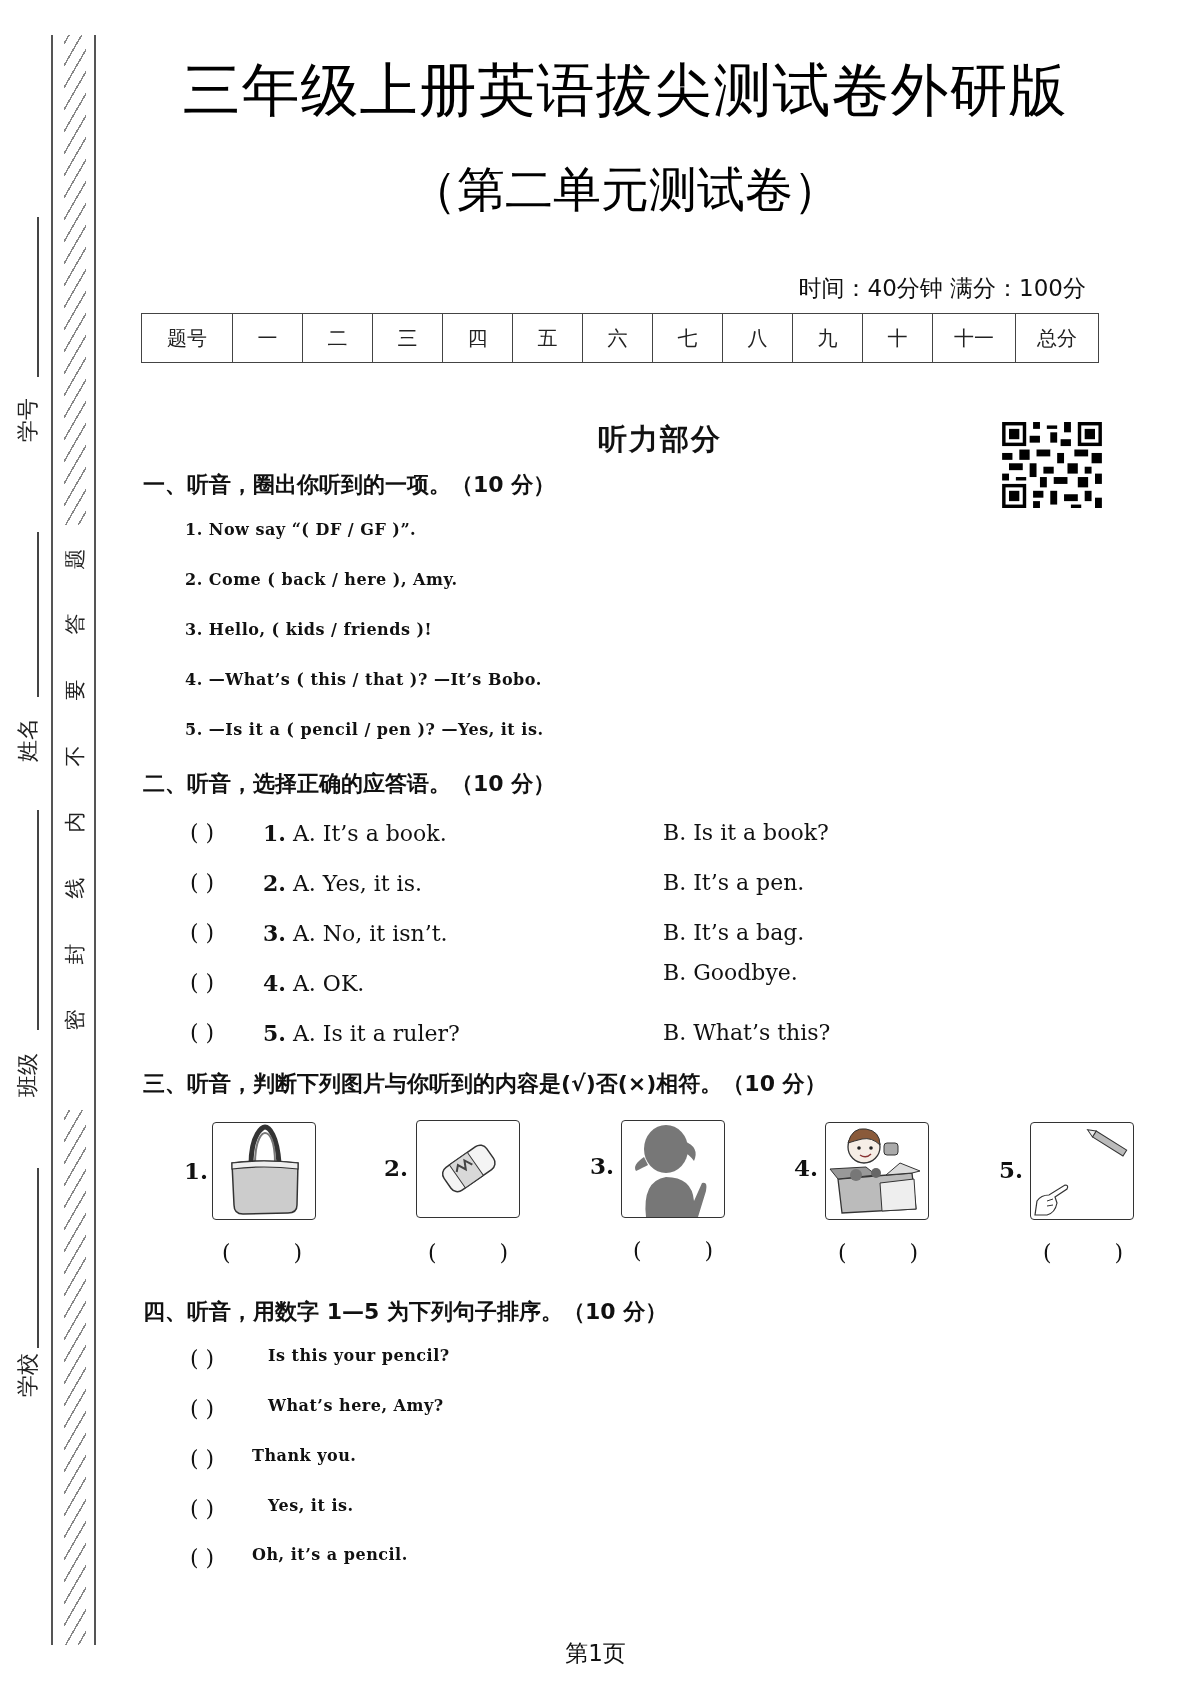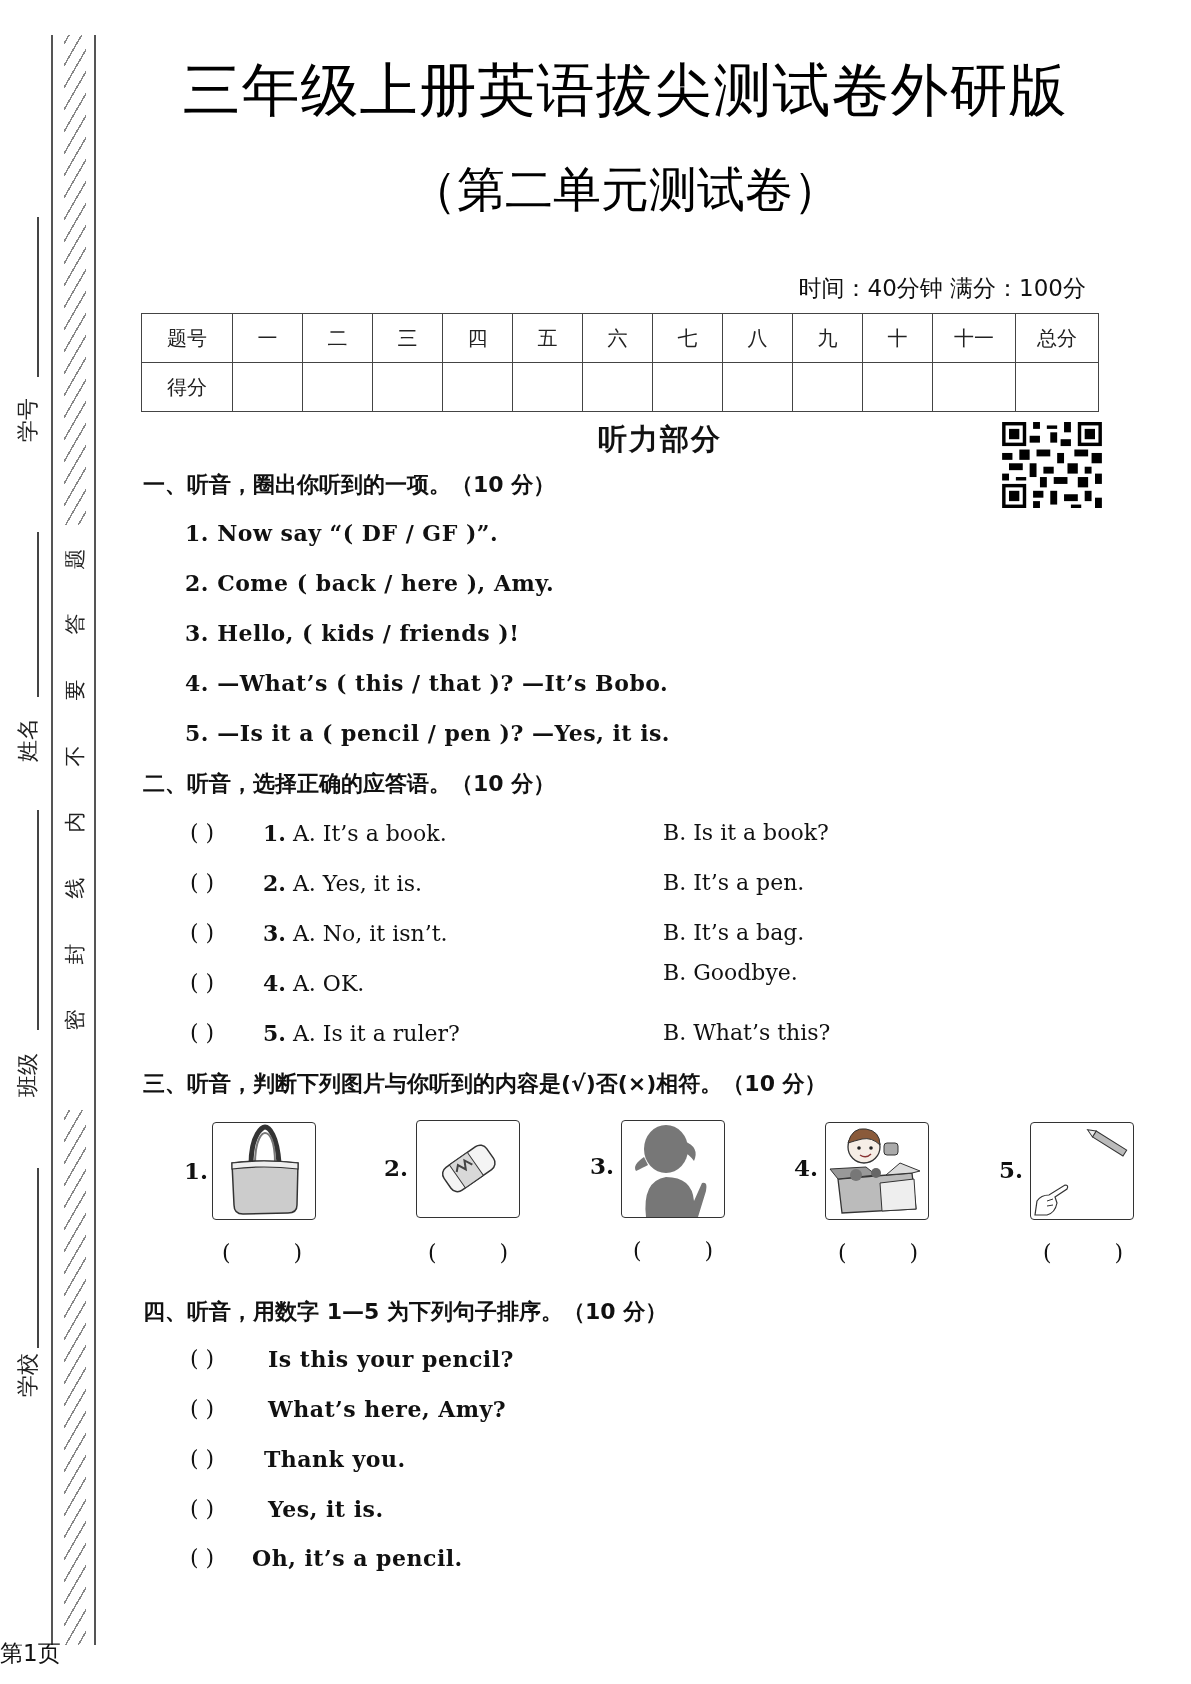--- a/index.html
+++ b/index.html
@@ -32,33 +32,33 @@
   table.score { position: absolute; left: 141px; top: 313px; border-collapse: collapse;
                 font-family: "DejaVu Sans", sans-serif; font-size: 20px; }
   table.score td { border: 1.5px solid #444; text-align: center; height: 48px; padding: 0; color: #222; }
 
   
   .part-title { position: absolute; left: 0; width: 1320px; top: 420px; text-align: center;
                 font-family: "DejaVu Sans", sans-serif; font-size: 29px; font-weight: bold; letter-spacing: 2px; }
   .qr { position: absolute; left: 1002px; top: 422px; width: 100px; height: 86px; }
 
   .sec { position: absolute; left: 143px; font-family: "DejaVu Sans", sans-serif; font-size: 22px; font-weight: bold; white-space: nowrap; }
-  .line { position: absolute; font-family: "DejaVu Serif", serif; font-size: 22px; font-weight: bold; white-space: nowrap; letter-spacing: 0.5px; }
+  .line { position: absolute; font-family: "DejaVu Serif", serif; font-size: 16px; font-weight: bold; white-space: nowrap; letter-spacing: 0.5px; }
 
   .paren-open { position: absolute; left: 190px; font-family: "DejaVu Serif", serif; font-size: 22px; }
   .opt-a { position: absolute; left: 263px; font-family: "DejaVu Serif", serif; font-size: 22px; white-space: nowrap; }
   .opt-a b { font-weight: bold; }
   .opt-b { position: absolute; left: 663px; font-family: "DejaVu Serif", serif; font-size: 22px; white-space: nowrap; }
 
   
   .pic-num { position: absolute; font-family: "DejaVu Serif", serif; font-size: 23px; font-weight: bold; }
   .pic { position: absolute; width: 102px; height: 96px; border: 1.5px solid #333; border-radius: 4px; background: #fff; overflow: hidden; }
   .pic-paren { position: absolute; font-family: "DejaVu Serif", serif; font-size: 22px; width: 80px; display: flex; justify-content: space-between; }
 
-  .page-num { position: absolute; left: 0; width: 1191px; top: 1638px; 
+  .page-num { position: absolute; left: 0; width: 1191px; top: 1638px; text-align: center;
               font-family: "DejaVu Sans", sans-serif; font-size: 23px; }
 </style>
 </head>
 <body>
 
 <div class="margin-strip">
   <div class="vline a"></div>
   <div class="vline b"></div>
   <div class="hatch h1"></div>
   <div class="hatch h2"></div>
@@ -95,35 +95,20 @@
     <td style="width:69px">三</td>
     <td style="width:69px">四</td>
     <td style="width:69px">五</td>
     <td style="width:69px">六</td>
     <td style="width:69px">七</td>
     <td style="width:69px">八</td>
     <td style="width:69px">九</td>
     <td style="width:69px">十</td>
     <td style="width:82px">十一</td>
     <td style="width:82px">总分</td>
-  </tr>
-  <tr>
-    <td>得分</td>
-    <td></td>
-    <td></td>
-    <td></td>
-    <td></td>
-    <td></td>
-    <td></td>
-    <td></td>
-    <td></td>
-    <td></td>
-    <td></td>
-    <td></td>
-    <td></td>
   </tr>
 </tbody>
   </table>
 
 <div class="part-title">听力部分</div>
 <svg class="qr" viewBox="0 0 29 25">
   <rect x="0" y="0" width="29" height="25" fill="#fff"></rect>
   <g fill="#000">
     <rect x="0" y="0" width="7" height="7"></rect>
       <rect x="1" y="1" width="5" height="5" fill="#fff"></rect>
@@ -292,21 +277,21 @@
 <div>
   <span class="paren-open" style="top:1346px">(        )</span>
   <span class="line" style="left:268px; top:1346px">Is this your pencil?</span>
 </div>
 <div>
   <span class="paren-open" style="top:1396px">(        )</span>
   <span class="line" style="left:268px; top:1396px">What’s here, Amy?</span>
 </div>
 <div>
   <span class="paren-open" style="top:1446px">(        )</span>
-  <span class="line" style="left:264px; top:1446px">Thank you.</span>
+  <span class="line" style="left:252px; top:1446px">Thank you.</span>
 </div>
 <div>
   <span class="paren-open" style="top:1496px">(        )</span>
   <span class="line" style="left:268px; top:1496px">Yes, it is.</span>
 </div>
 <div>
   <span class="paren-open" style="top:1545px">(        )</span>
   <span class="line" style="left:252px; top:1545px">Oh, it’s a pencil.</span>
 </div>
 

